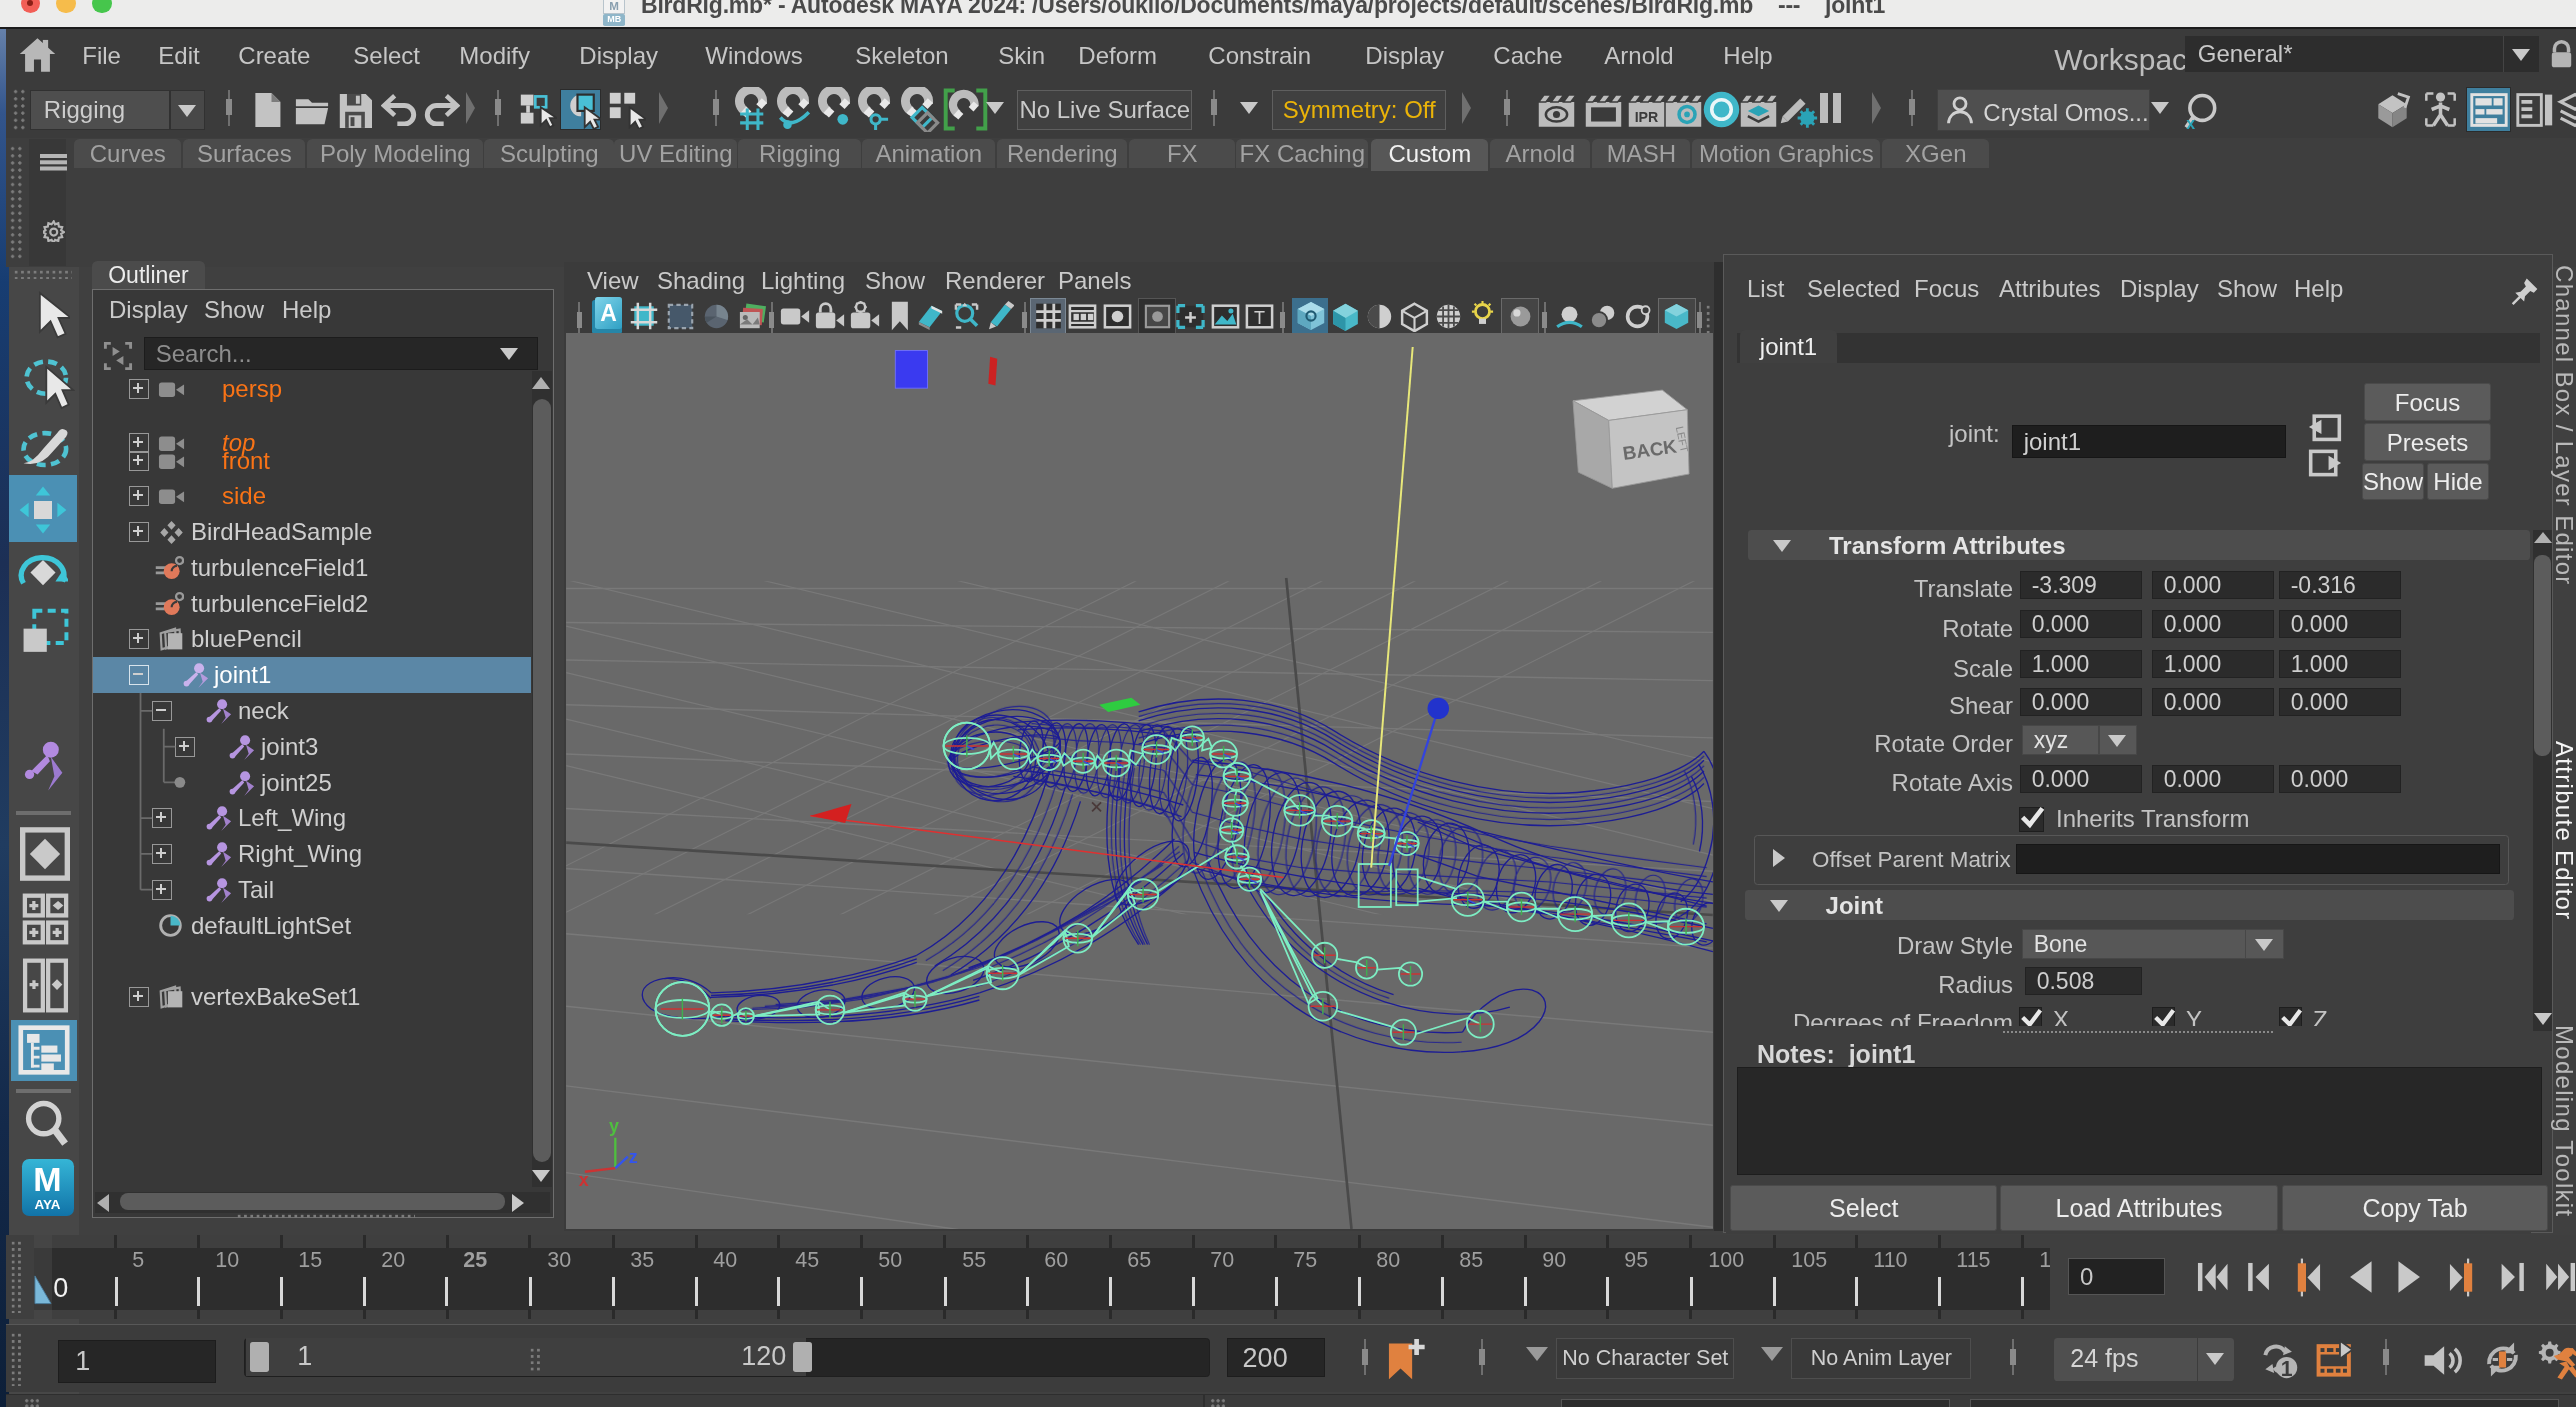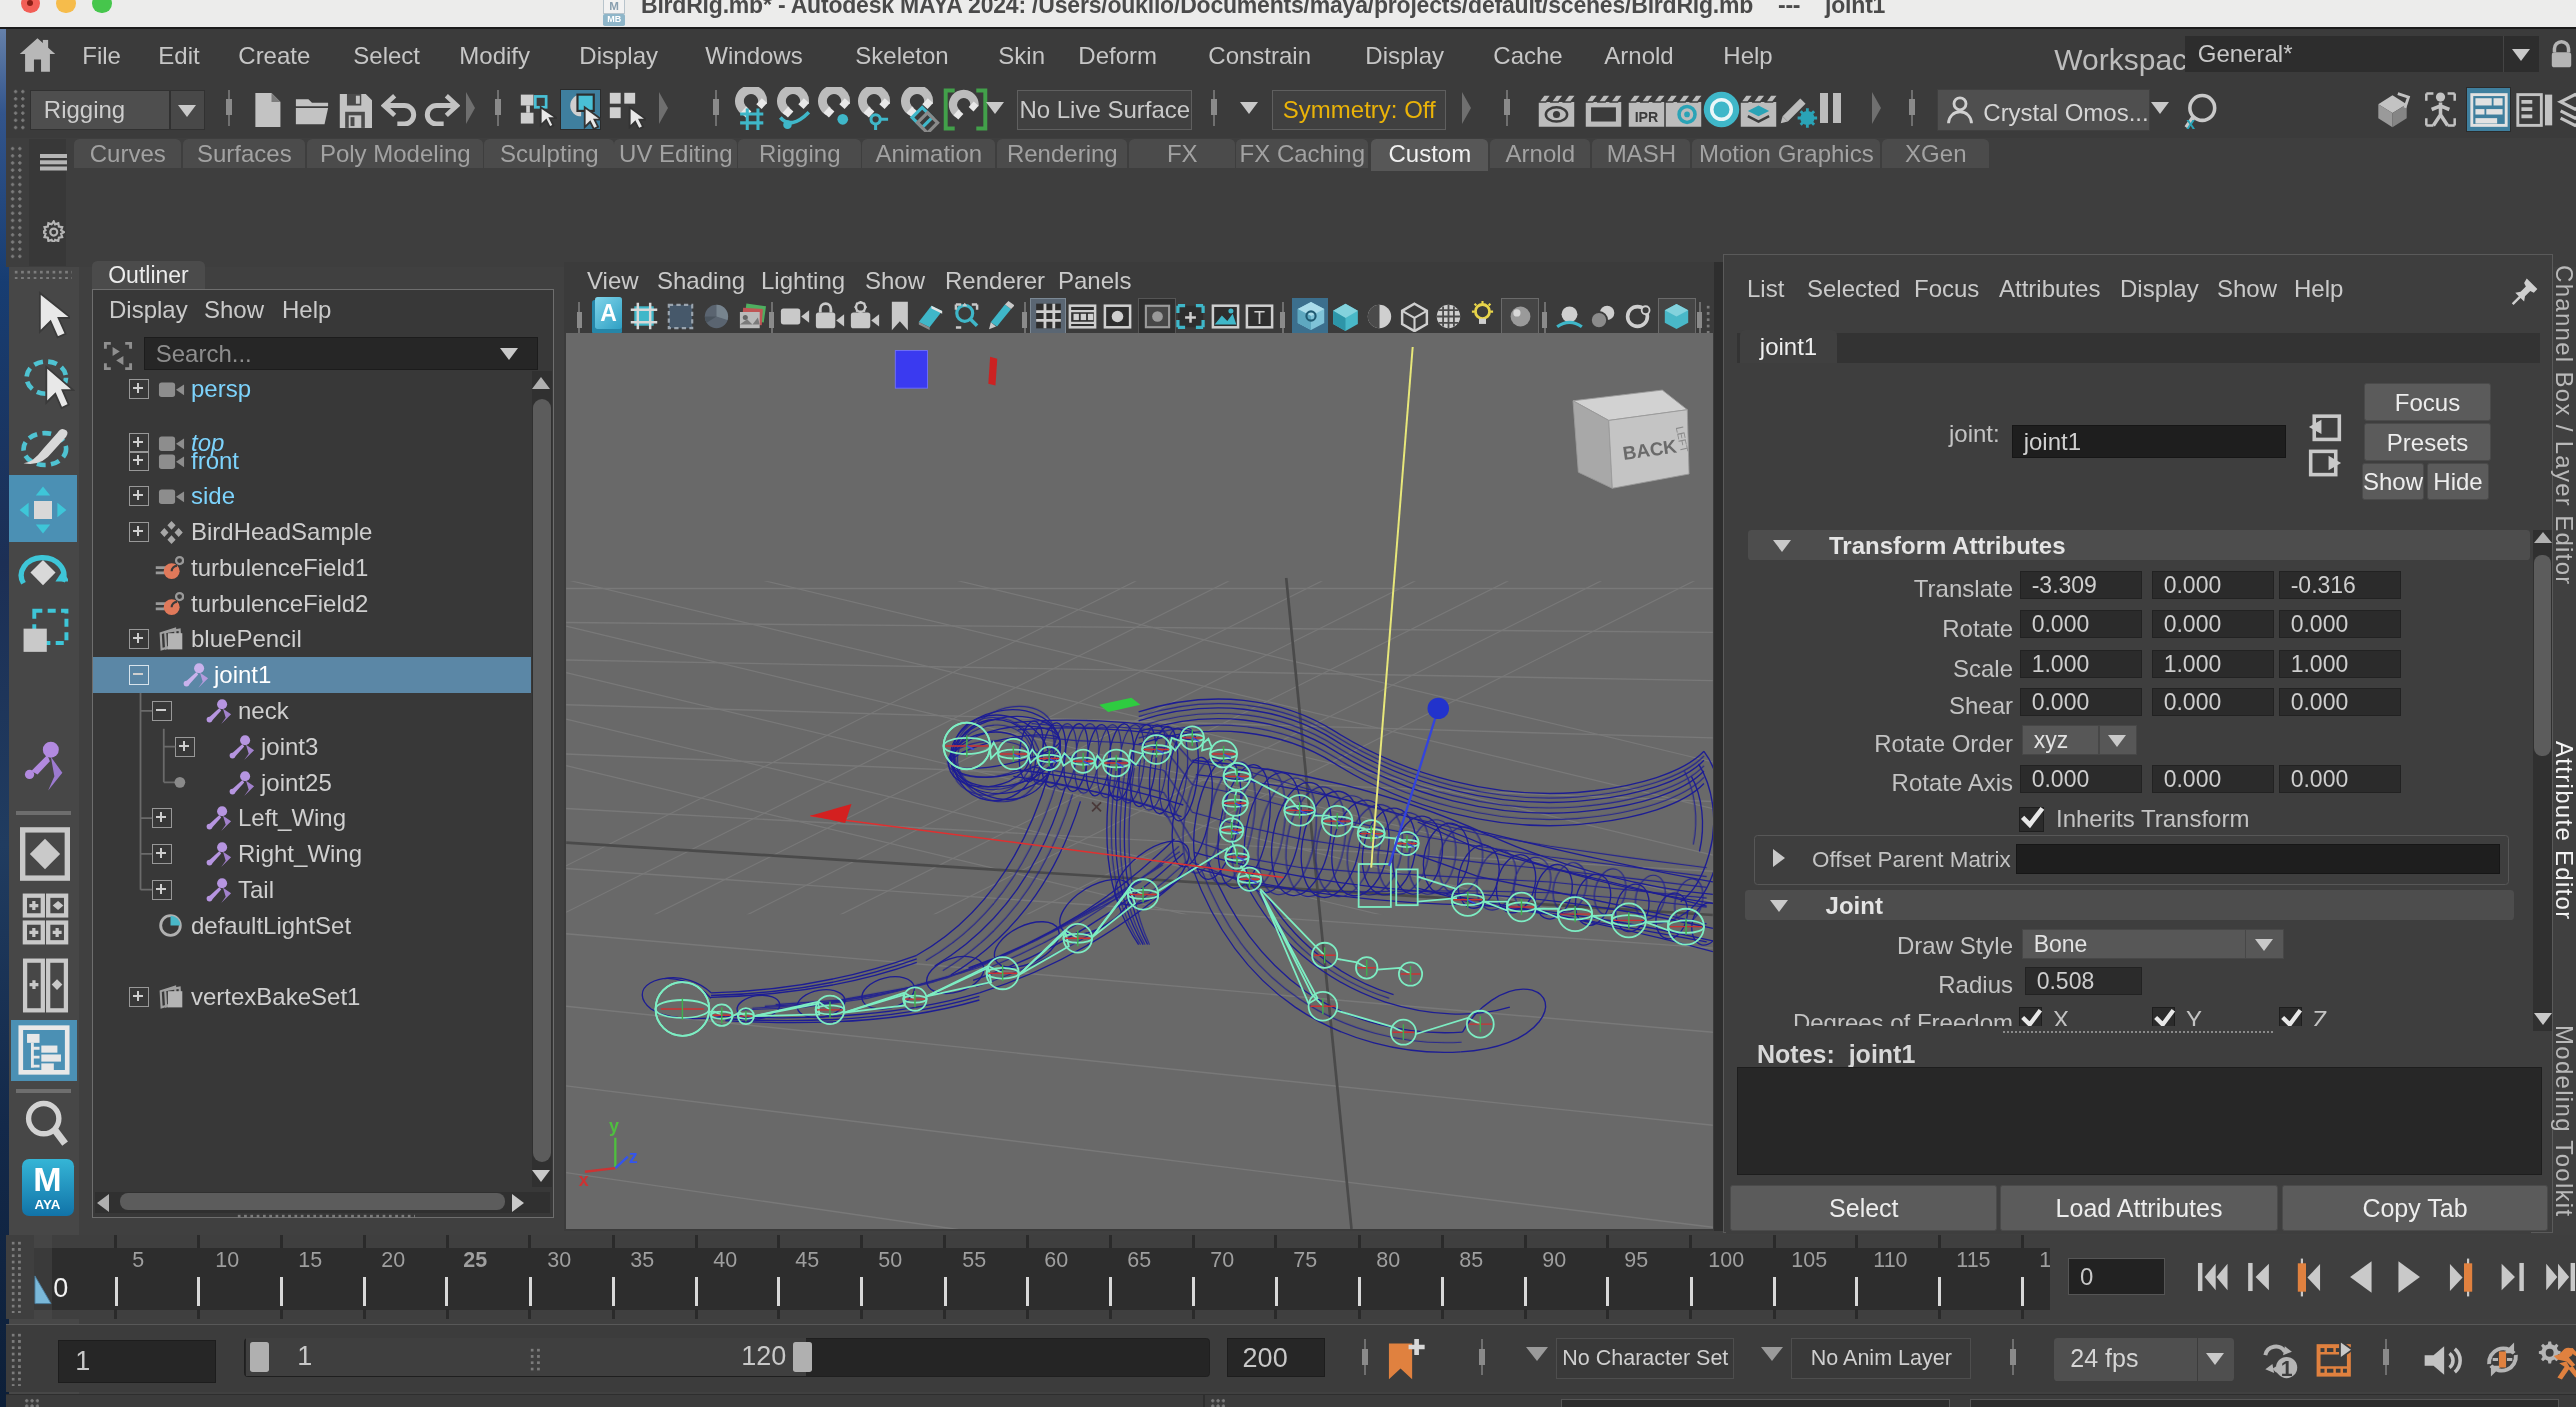--- a/index.html
+++ b/index.html
@@ -1,20 +1,20 @@
 <!DOCTYPE html>
 <html style="font-size:14.3px"><head>
 <meta charset="utf-8">
 <style>
 * { margin:0; padding:0; box-sizing:border-box; }
 html,body { width:2576px; height:1408px; overflow:hidden; background:#404040; font-family:"Liberation Sans", sans-serif; }
 #root { position:absolute; left:0; top:0; width:2576px; height:1408px; }
 .abs { position:absolute; }
 .txt { color:#cacaca; font-size:24px; white-space:nowrap; }
-.dim { color:#7dd3fc; }
+.dim { color:#f97316;margin-left:31px; }
 
 #titlebar { left:0; top:0; width:2576px; height:29px; background:#ececeb; border-bottom:2.7px solid #1c1c1c; }
 .light { width:19.7px; height:19.7px; border-radius:50%; top:-6.3px; }
 #title-text { color:#4a4a4a; font-weight:bold; font-size:23px; top:-8px; left:641px; white-space:nowrap; letter-spacing:-0.2px; }
 
 #menubar { left:6.3px; top:29px; width:2570px; height:50px; background:#3b3b3b; }
 .menu-item { position:absolute; top:12.5px; color:#c6c6c6; font-size:24px; white-space:nowrap; }
 
 #toolbar { left:6.3px; top:79px; width:2570px; height:59px; background:#3b3b3b; }
 .vslider { position:absolute; width:5.4px; height:36px; top:10.7px; }

